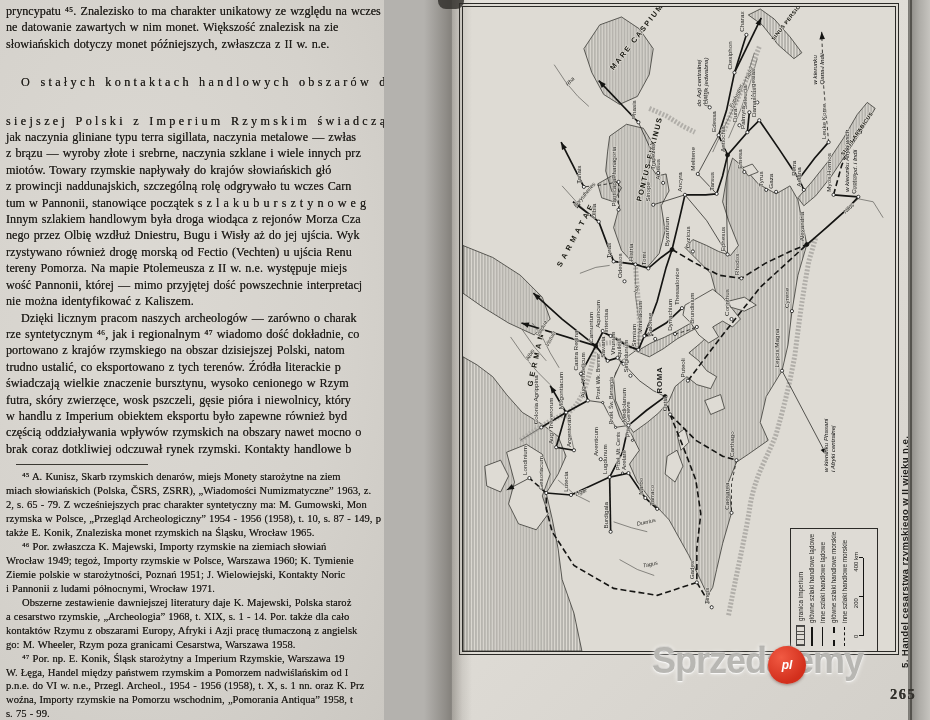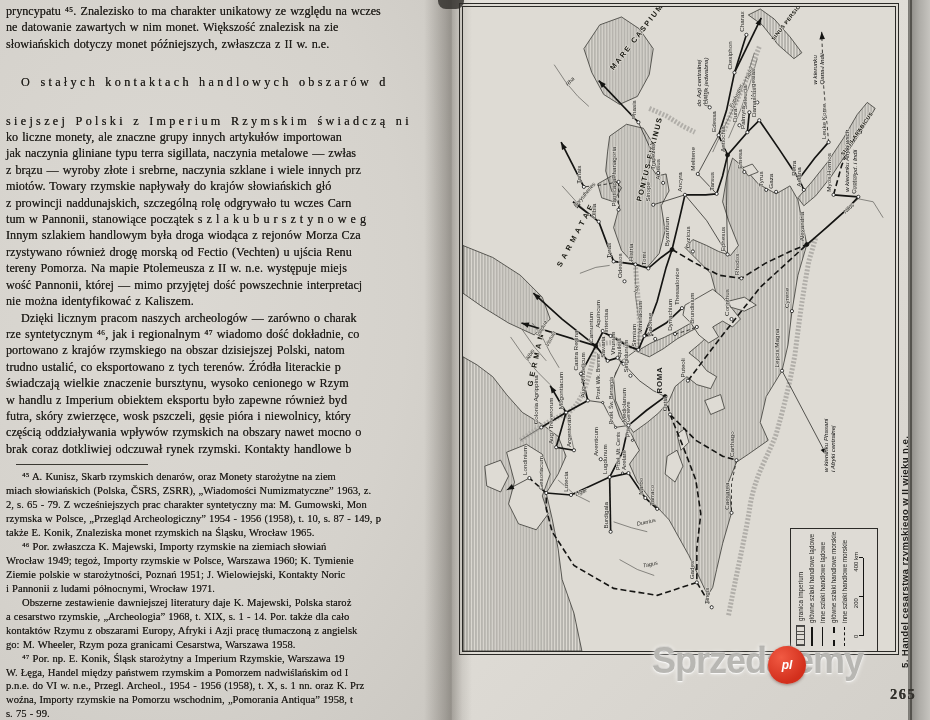--- a/index.html
+++ b/index.html
@@ -1,19 +1,19 @@
 <!DOCTYPE html>
 <html><head>
 <meta charset="utf-8">
 <style>
   html,body{margin:0;padding:0;background:#b4b2ae;}
   .photo{position:relative;width:930px;height:720px;overflow:hidden;
          background:#b4b2ae;font-family:"Liberation Serif","DejaVu Serif",serif;}
   
-  .page-left{position:absolute;left:0;top:0;width:452px;height:720px;overflow:hidden;
+  .page-left{position:absolute;left:0;top:0;width:384px;height:720px;overflow:hidden;
     background:radial-gradient(ellipse at 35% 40%, #dcd9d3 0%, #d5d2cc 60%, #cbc8c2 100%);}
   .text-block{position:absolute;left:6px;top:3px;width:460px;color:#201e1a;}
   .line{white-space:nowrap;font-size:12.2px;line-height:16.4px;word-spacing:1px;
         text-shadow:0 0 .4px rgba(32,30,26,.8);}
   .line.ind{text-indent:15px;}
   .line.spaced{letter-spacing:.27em;margin-top:22px;}
   .fn-sep{width:132px;border-top:1.2px solid #3a3832;margin:7px 0 5px 10px;}
   .fnline{white-space:nowrap;font-size:10.6px;line-height:13.95px;word-spacing:.5px;
           text-shadow:0 0 .3px rgba(32,30,26,.8);}
   .fnline.ind{text-indent:16px;}
@@ -88,42 +88,42 @@
 
 <div class="photo">
 
   <div class="page-left">
     <div class="text-block" id="text-block">
         <div class="line">pryncypatu ⁴⁵. Znalezisko to ma charakter unikatowy ze względu na wczes</div>
         <div class="line">ne datowanie zawartych w nim monet. Większość znalezisk na zie</div>
         <div class="line">słowiańskich dotyczy monet późniejszych, zwłaszcza z II w. n.e.</div>
         <div class="line spaced ind">O stałych kontaktach handlowych obszarów d</div>
         <div class="line spaced">siejszej Polski z Imperium Rzymskim świadczą ni</div>
-        <div class="line">ko liczne monety, ale znaczne grupy innych artykułów importowan</div>
         <div class="line">jak naczynia gliniane typu terra sigillata, naczynia metalowe — zwłas</div>
         <div class="line">z brązu — wyroby złote i srebrne, naczynia szklane i wiele innych prz</div>
         <div class="line">miotów. Towary rzymskie napływały do krajów słowiańskich głó</div>
         <div class="line">z prowincji naddunajskich, szczególną rolę odgrywało tu wczes Carn</div>
         <div class="line">tum w Pannonii, stanowiące początek  s z l a k u   b u r s z t y n o w e g</div>
         <div class="line">Innym szlakiem handlowym była droga wiodąca z rejonów Morza Cza</div>
+        <div class="line">nego przez Olbię wzdłuż Dniestru, Bugu i Wisły aż do jej ujścia. Wyk</div>
         <div class="line">rzystywano również drogę morską od Fectio (Vechten) u ujścia Renu</div>
         <div class="line">tereny Pomorza. Na mapie Ptolemeusza z II w. n.e. występuje miejs</div>
         <div class="line">wość Pannonii, której — mimo przyjętej dość powszechnie interpretacj</div>
         <div class="line">nie można identyfikować z Kaliszem.</div>
         <div class="line ind">Dzięki licznym pracom naszych archeologów — zarówno o charak</div>
         <div class="line">rze syntetycznym ⁴⁶, jak i regionalnym ⁴⁷ wiadomo dość dokładnie, co</div>
         <div class="line">portowano z krajów rzymskiego na obszar dzisiejszej Polski, natom</div>
         <div class="line">trudno ustalić, co eksportowano z tych terenów. Źródła literackie p</div>
         <div class="line">świadczają wielkie znaczenie bursztynu, wysoko cenionego w Rzym</div>
+        <div class="line">futra, skóry zwierzęce, wosk pszczeli, gęsie pióra i niewolnicy, który</div>
         <div class="line">w handlu z Imperium obiektem eksportu było zapewne również byd</div>
-        <div class="line">futra, skóry zwierzęce, wosk pszczeli, gęsie pióra i niewolnicy, który</div>
         <div class="line">częścią oddziaływania wpływów rzymskich na obszary nawet mocno o</div>
         <div class="line">brak coraz dotkliwiej odczuwał rynek rzymski. Kontakty handlowe b</div>
         <div class="fn-sep"></div>
-        <div class="fnline ind">⁴⁵ A. Kunisz, Skarb rzymskich denarów, oraz Monety starożytne na ziem</div>
+        <div class="fnline ind">⁴⁵ A. Kunisz, Skarb rzymskich denarów, miejs Monety starożytne na ziem</div>
         <div class="fnline">miach słowiańskich (Polska, ČSRS, ZSRR), „Wiadomości Numizmatyczne” 1963, z.</div>
         <div class="fnline">2, s. 65 - 79. Z wcześniejszych prac charakter syntetyczny ma: M. Gumowski, Mon</div>
         <div class="fnline">rzymska w Polsce, „Przegląd Archeologiczny” 1954 - 1956 (1958), t. 10, s. 87 - 149, p</div>
         <div class="fnline">także E. Konik, Znaleziska monet rzymskich na Śląsku, Wrocław 1965.</div>
         <div class="fnline ind">⁴⁶ Por. zwłaszcza K. Majewski, Importy rzymskie na ziemiach słowiań</div>
         <div class="fnline">Wrocław 1949; tegoż, Importy rzymskie w Polsce, Warszawa 1960; K. Tymienie</div>
         <div class="fnline">Ziemie polskie w starożytności, Poznań 1951; J. Wielowiejski, Kontakty Noric</div>
         <div class="fnline">i Pannonii z ludami północnymi, Wrocław 1971.</div>
         <div class="fnline ind">Obszerne zestawienie dawniejszej literatury daje K. Majewski, Polska staroż</div>
         <div class="fnline">a cesarstwo rzymskie, „Archeologia” 1968, t. XIX, s. 1 - 14. Por. także dla cało</div>

